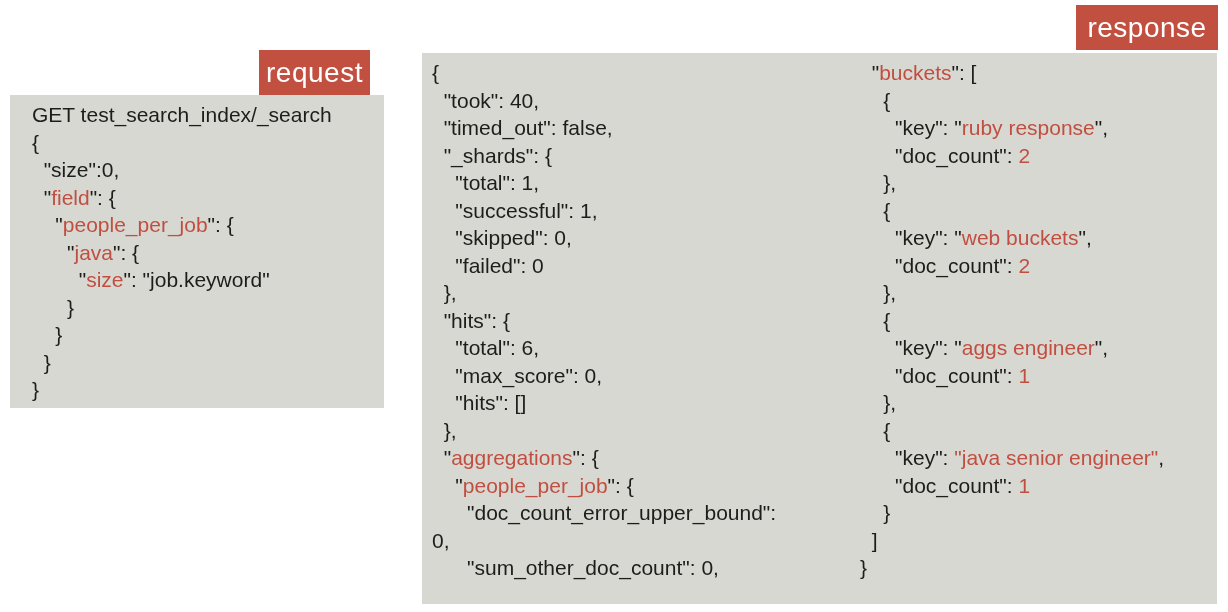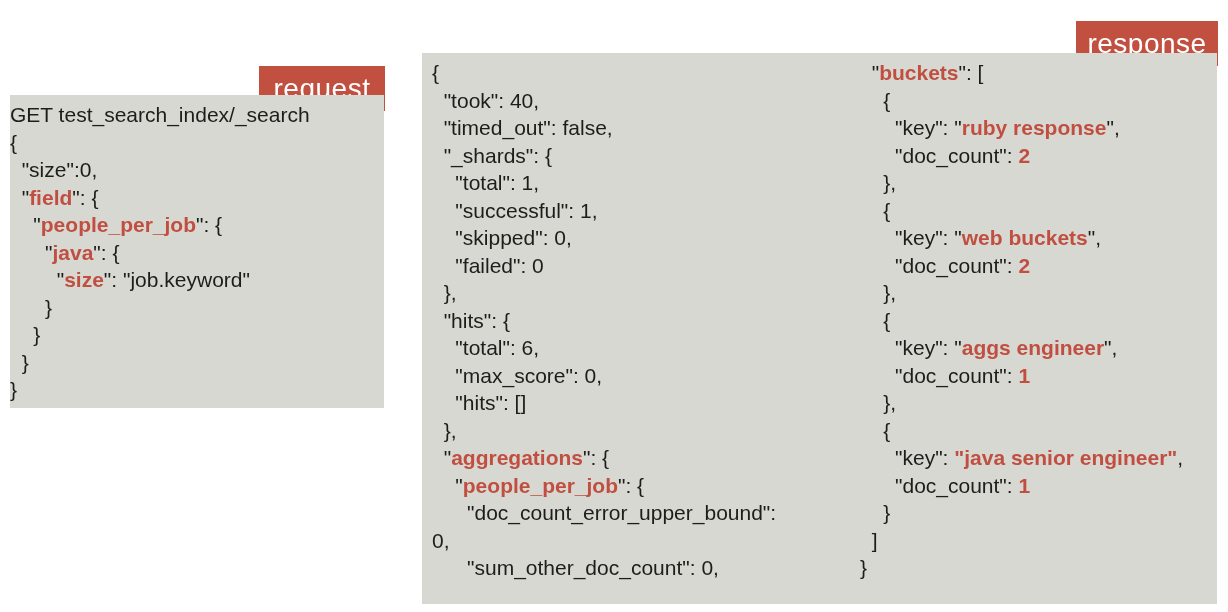--- a/index.html
+++ b/index.html
@@ -20,37 +20,36 @@
   }
   .tab {
     position: absolute;
     background: var(--accent);
     color: var(--tab-text);
     font-size: 28px;
     display: flex;
     align-items: center;
     justify-content: center;
     letter-spacing: 0.5px;
-    margin-top: 16px;
   }
-  .tab-request { left: 259px; top: 50px; width: 126px; height: 45px; }
+  .tab-request { left: 259px; top: 50px; width: 111px; height: 45px; }
   .tab-response { left: 1076px; top: 5px; width: 142px; height: 45px; }
   .panel {
     position: absolute;
     background: var(--panel-bg);
   }
-  .panel-request { left: 10px; top: 95px; width: 374px; height: 313px; padding: 6px 0 0 0; }
+  .panel-request { left: 10px; top: 95px; width: 374px; height: 313px; padding: 6px 0 0 22px; }
   .panel-response { left: 422px; top: 53px; width: 795px; height: 551px; }
   .code {
     font-size: 21px;
     line-height: 27.5px;
     color: var(--code-text);
   }
   .code-line { white-space: pre; }
-  .kw { color: var(--keyword); font-weight: bold; }
+  .kw { color: var(--keyword); font-weight: normal; }
   .col-left  { position: absolute; left: 10px;  top: 6px; }
   .col-right { position: absolute; left: 438px; top: 6px; }
 </style>
 </head>
 <body>
 
 <div class="tab tab-request">
   <span>request</span>
 </div>
 

